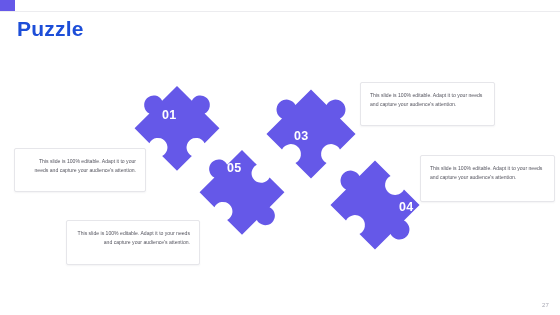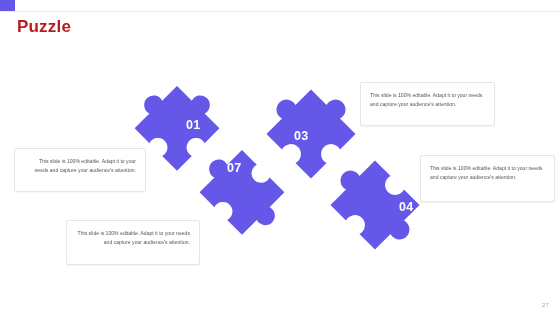--- a/index.html
+++ b/index.html
@@ -35,24 +35,24 @@
     left: 0;
     top: 0;
     width: 15px;
     height: 12px;
     background: #6558e8;
   }
   .slide-title {
     position: absolute;
     left: 17px;
     top: 17px;
-    font-size: 17px;
+    font-size: 21px;
     font-weight: bold;
     letter-spacing: 0.2px;
-    color: #b91c1c;
+    color: #1d4ed8;
     white-space: nowrap;
   }
   .page-number {
     position: absolute;
     right: 11px;
     bottom: 7px;
     font-size: 6px;
     color: #a9a9b4;
     letter-spacing: 0.2px;
   }
@@ -94,21 +94,21 @@
     letter-spacing: 0.3px;
     pointer-events: none;
     z-index: 4;
   }
 
   #piece-01 { left: 121px; top: 78px;  }
   #piece-02 { left: 186px; top: 142px; }
   #piece-03 { left: 252px; top: 80px;  }
   #piece-04 { left: 316px; top: 151px; }
 
-  #label-01 { left: 162px; top: 118px; margin-left: 24px; }
+  #label-01 { left: 162px; top: 108px; }
   #label-02 { left: 227px; top: 161px; }
   #label-03 { left: 294px; top: 129px; }
   #label-04 { left: 357px; top: 200px; margin-left: 42px; }
 </style>
 </head>
 <body>
 
 <div id="slide">
 
   <div class="corner-block"></div>
@@ -149,21 +149,21 @@
           A 9.5 9.5 0 1 1 82 61
           L 82 82
           L 61 82
           A 9.5 9.5 0 1 0 43 82
           L 22 82
           L 22 61
           A 9.5 9.5 0 1 1 22 43
           Z"></path>
       </g>
     </svg>
-    <div id="label-02" class="piece-label">07</div>
+    <div id="label-02" class="piece-label">05</div>
 
     <svg id="piece-03" class="puzzle-piece" width="118" height="118" viewBox="0 0 118 118">
       <g transform="rotate(45 59 59)">
         <path fill="#6558e8" d="
           M 24 24
           L 46 24
           A 10 10 0 1 1 65 24
           L 87 24
           L 87 46
           A 10 10 0 1 0 87 65

